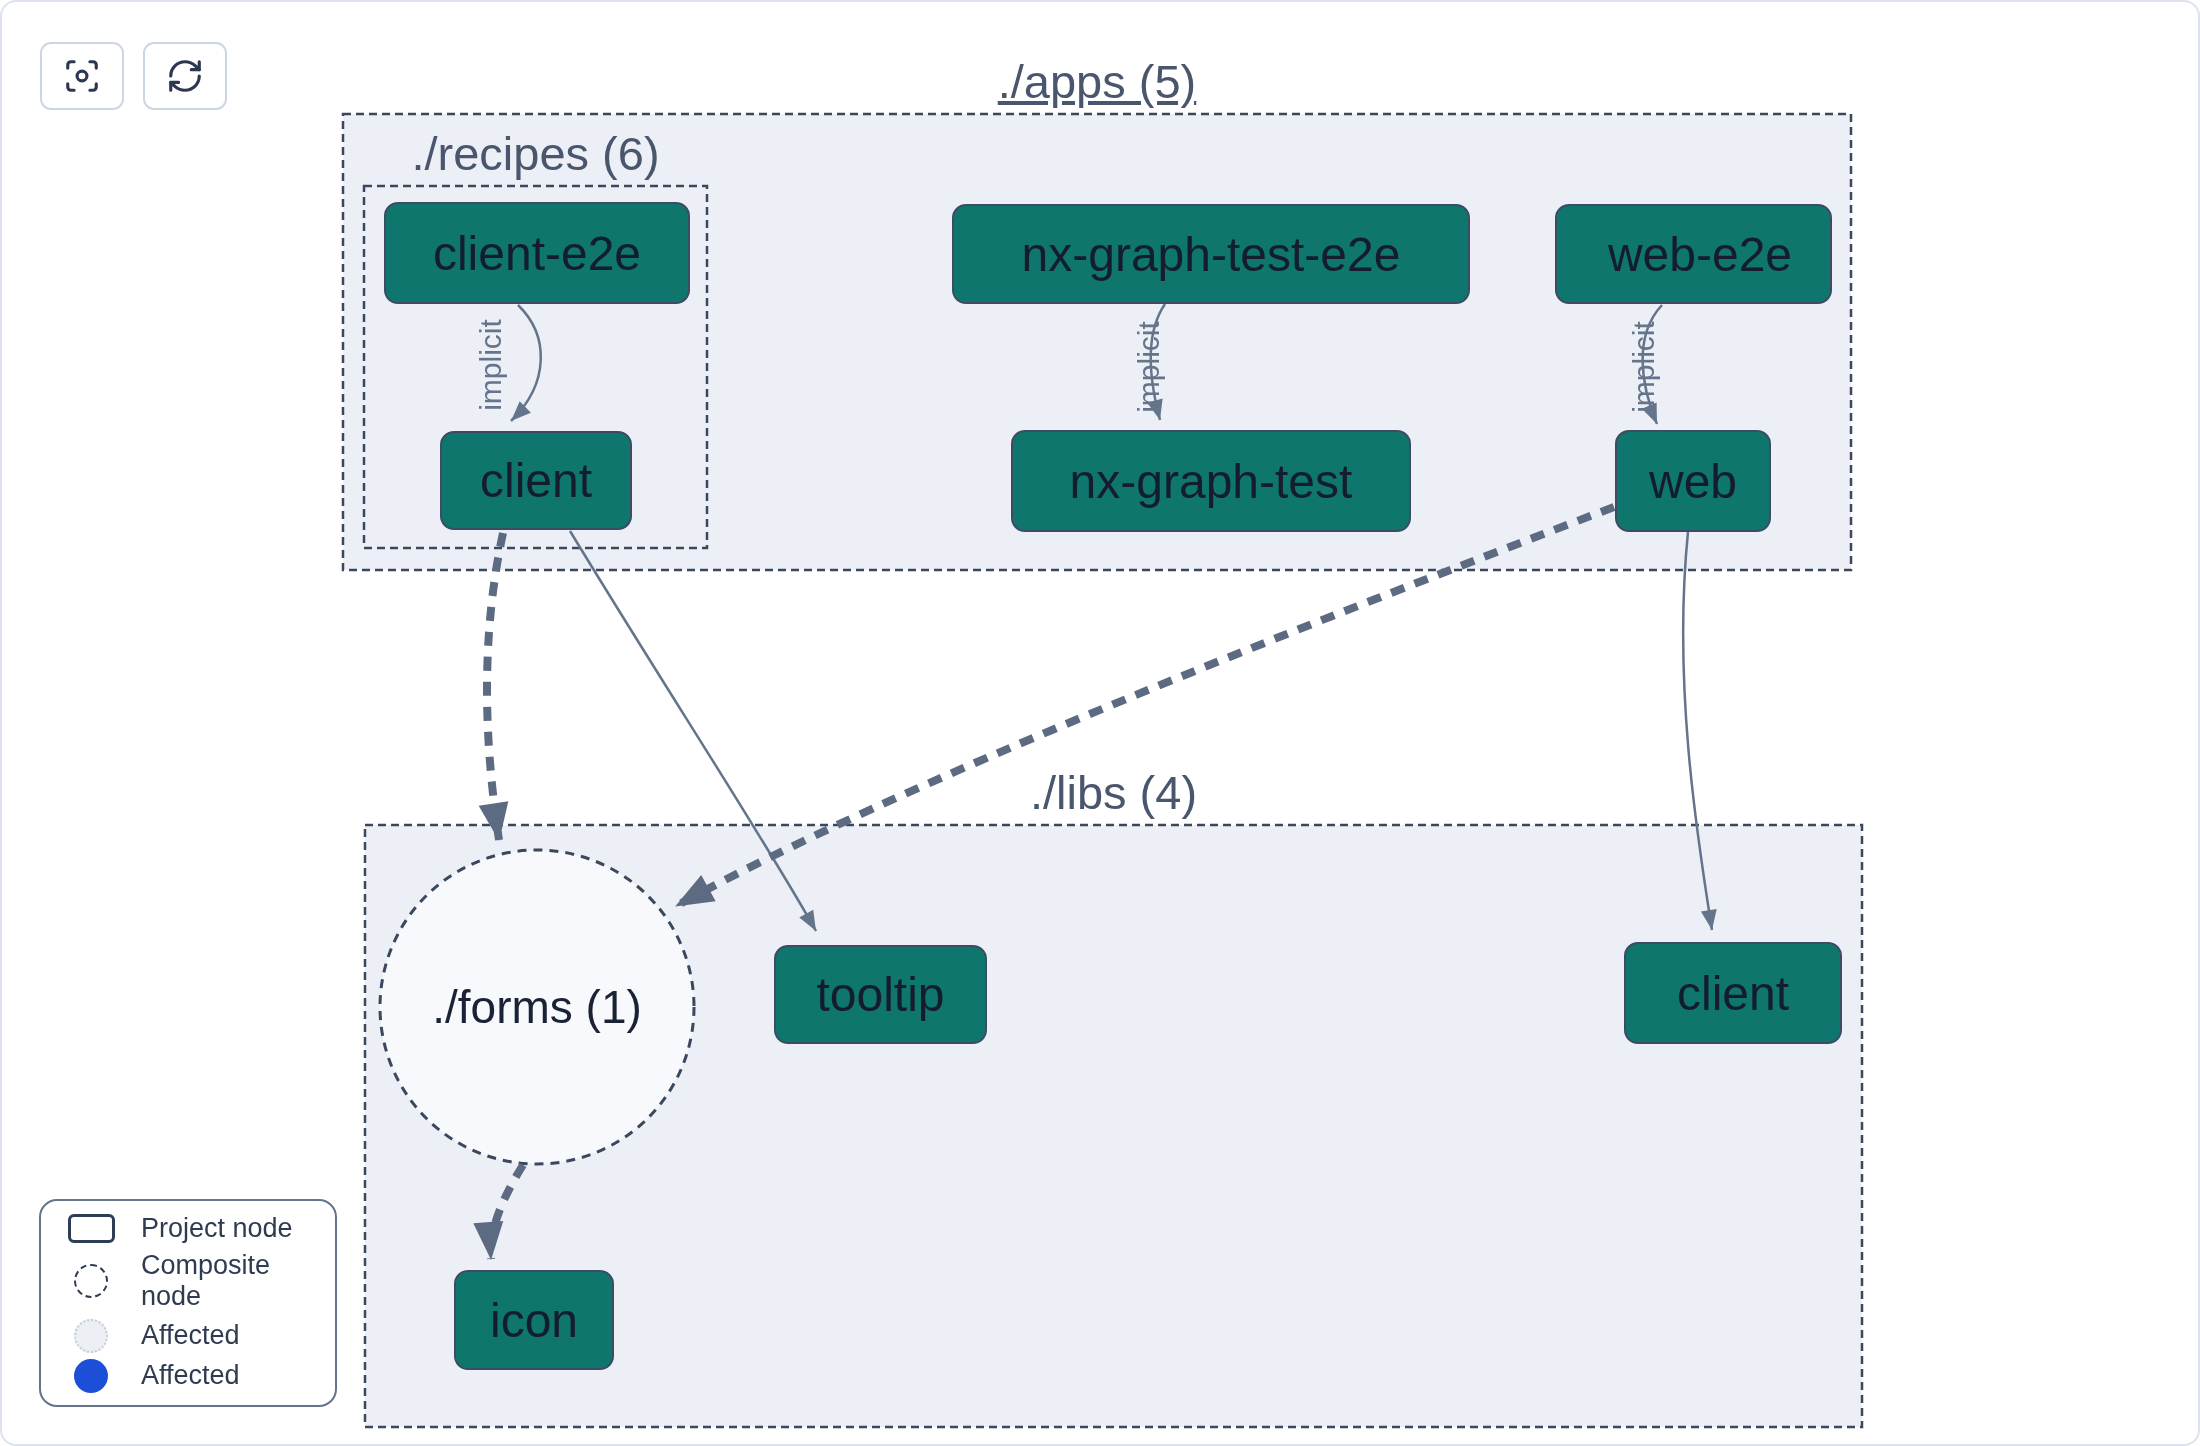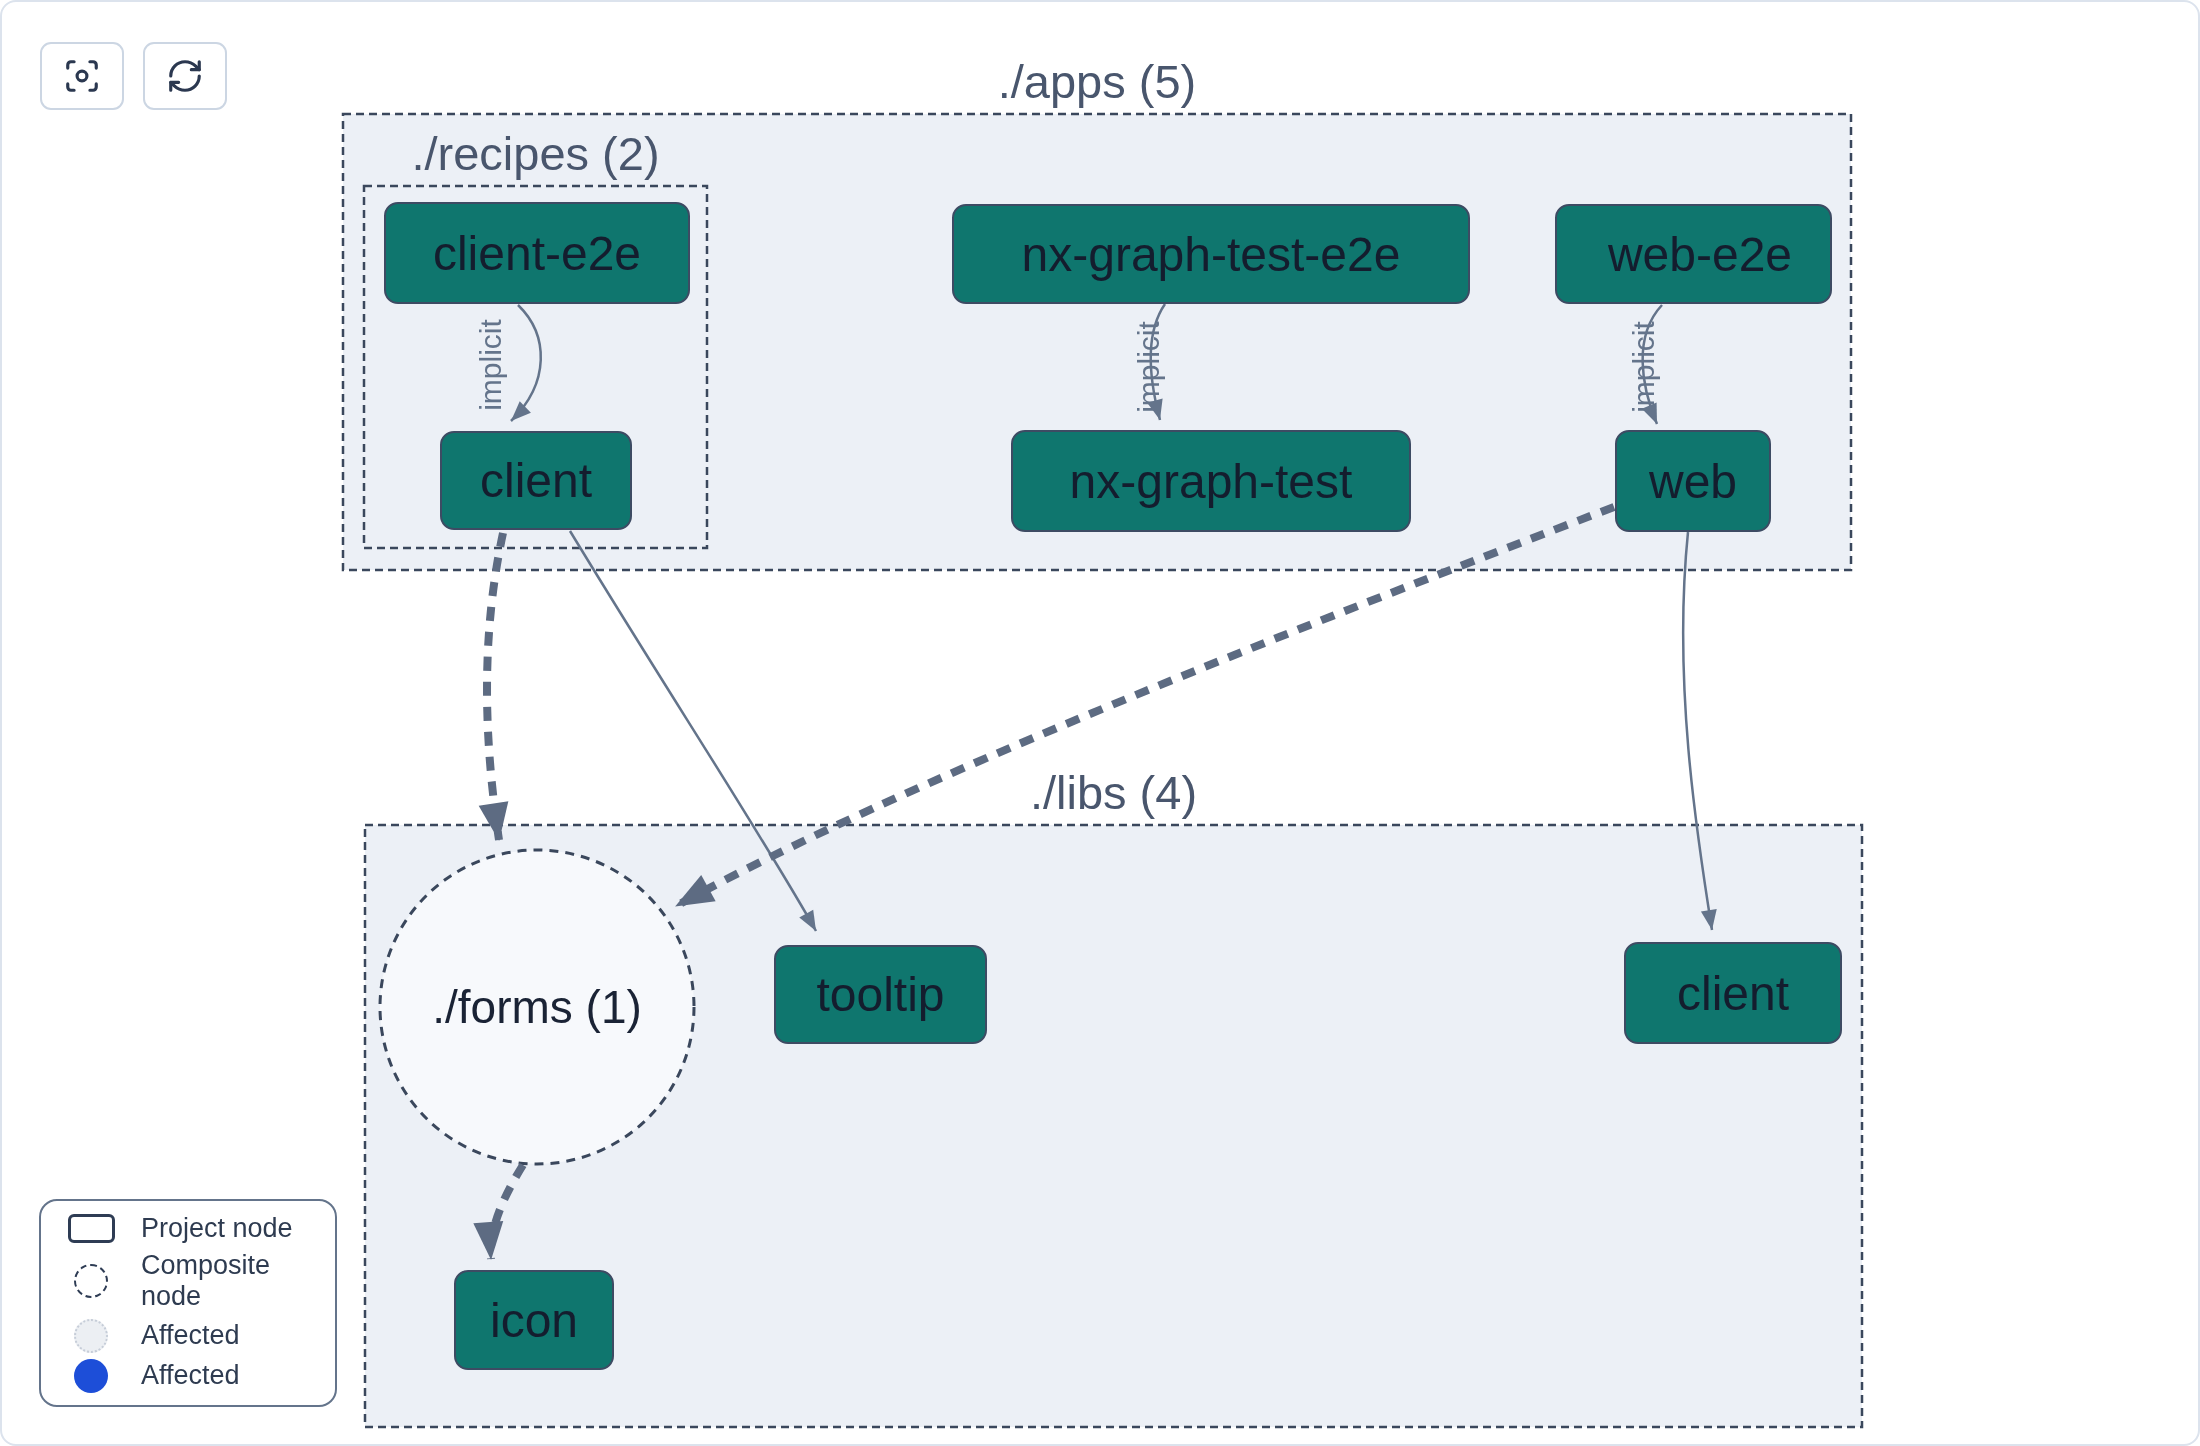--- a/index.html
+++ b/index.html
@@ -63,22 +63,22 @@
 
 <div class="stage">
 
   <svg class="layer z1">
     <rect x="341" y="112" width="1508" height="456" fill="#ecf0f6" stroke="#3a475c" stroke-width="2.5" stroke-dasharray="8 5"></rect>
     <rect x="362" y="184" width="343" height="362" fill="none" stroke="#3a475c" stroke-width="2.5" stroke-dasharray="8 5"></rect>
     <rect x="363" y="823" width="1497" height="602" fill="#ecf0f6" stroke="#3a475c" stroke-width="2.5" stroke-dasharray="8 5"></rect>
     <circle cx="535" cy="1005" r="157" fill="#f7f9fc" stroke="#3a475c" stroke-width="3" stroke-dasharray="9 7"></circle>
   </svg>
 
-  <div class="group-label" style="left:341px;top:54px;width:1508px;">./apps (5)</div>
-  <div class="group-label" style="left:362px;top:126px;width:343px;">./recipes (2)</div>
+  <div class="group-label" style="left:341px;top:54px;width:1508px;text-decoration:underline;">./apps (5)</div>
+  <div class="group-label" style="left:362px;top:126px;width:343px;">./recipes (6)</div>
   <div class="group-label" style="left:363px;top:765px;width:1497px;">./libs (4)</div>
 
   <div class="composite-label" style="left:535px;top:1005px;transform:translate(-50%,-50%);">./forms (1)</div>
 
   <div class="edge-label" style="left:489px;top:363px;">implicit</div>
   <div class="edge-label" style="left:1147px;top:365px;">implicit</div>
   <div class="edge-label" style="left:1642px;top:365px;">implicit</div>
 
   <svg class="layer z3">
     <defs>

